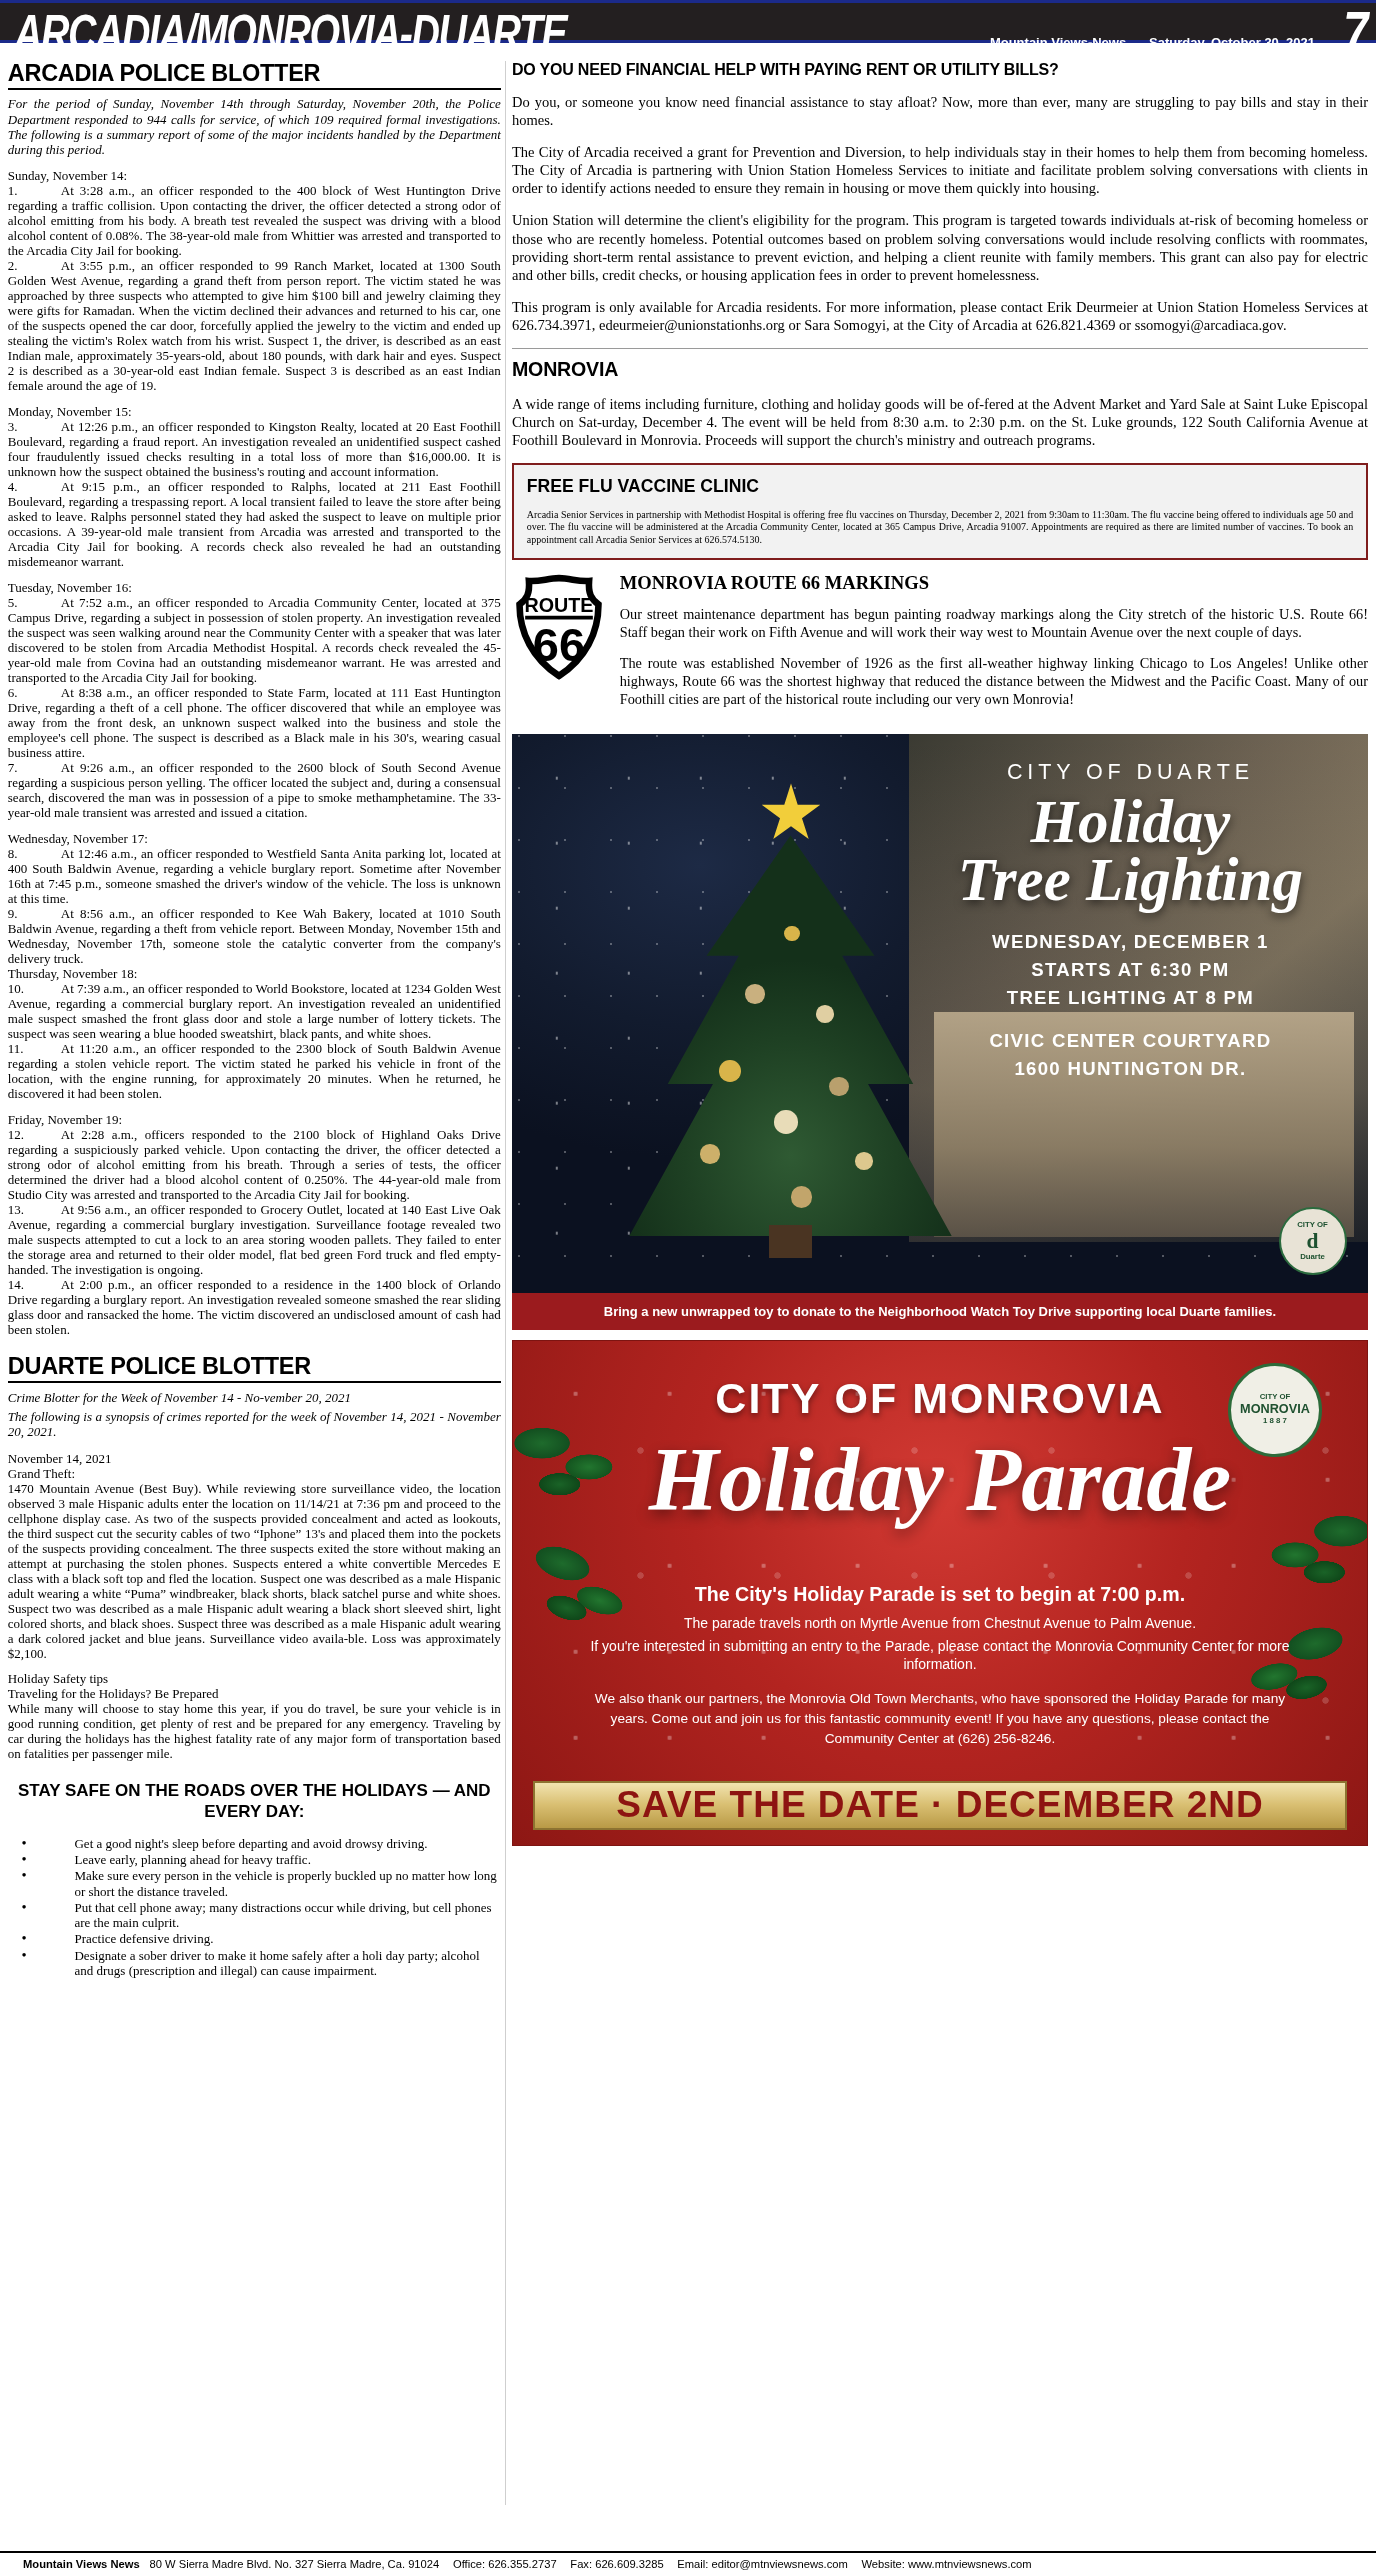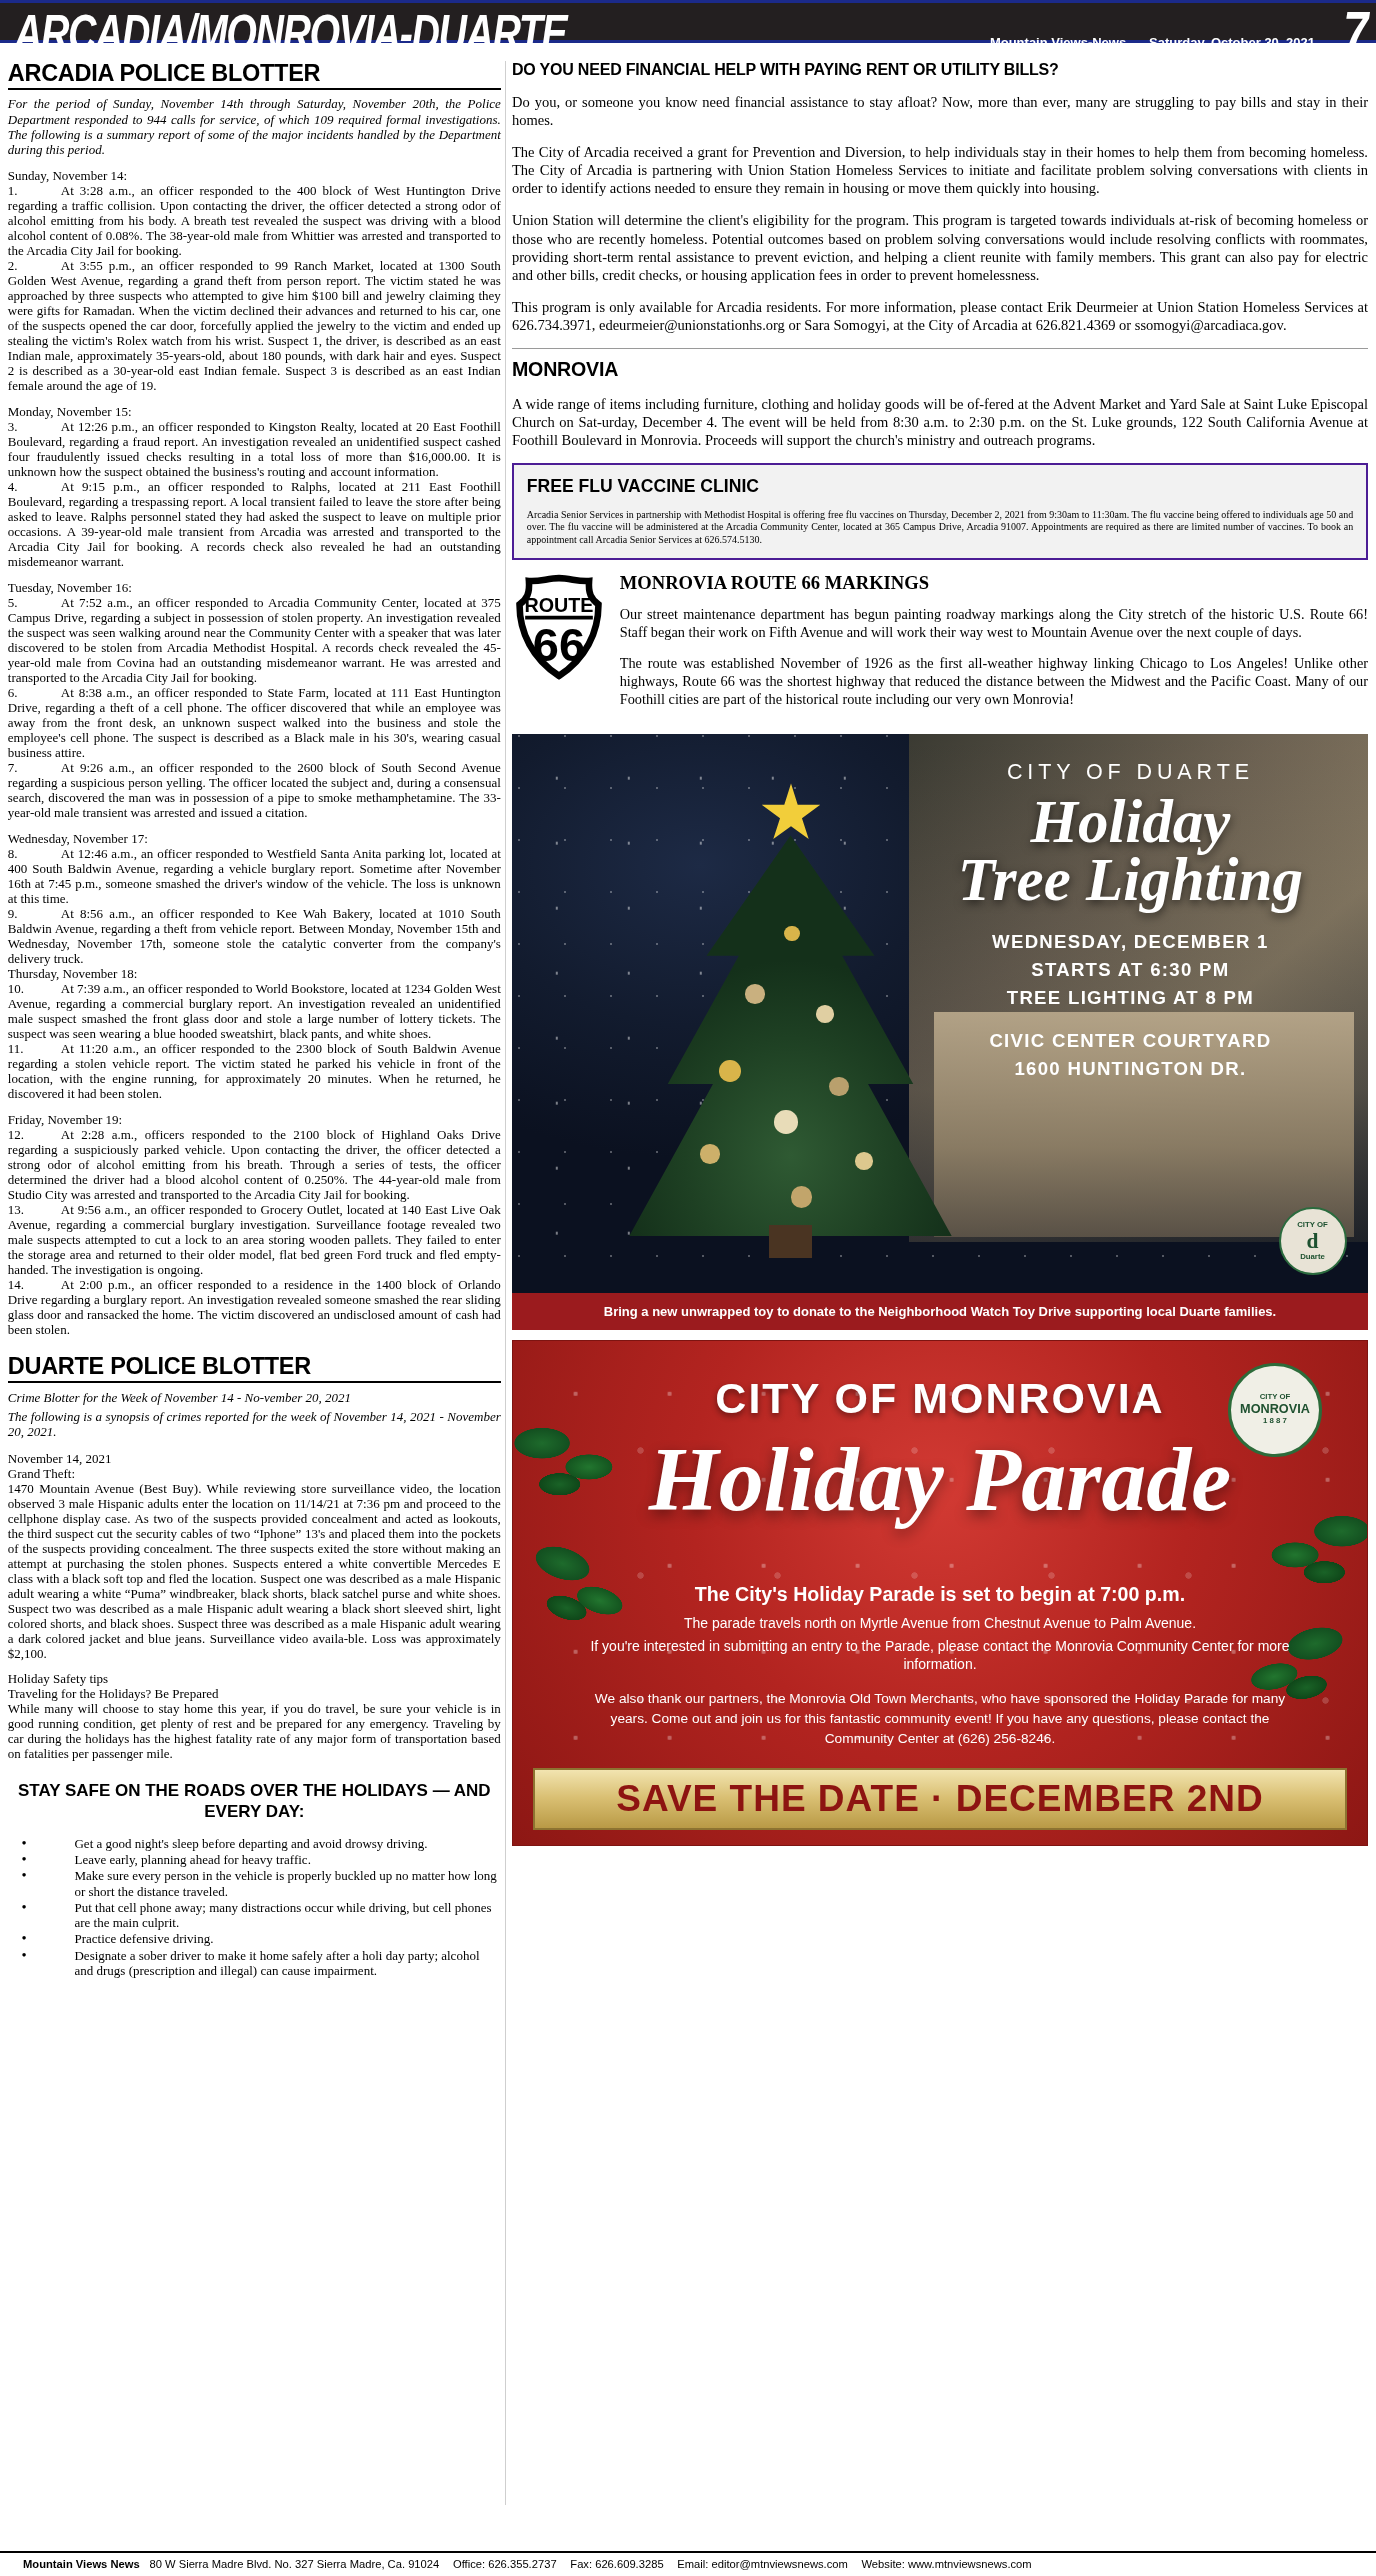--- a/index.html
+++ b/index.html
@@ -105,21 +105,21 @@
     margin:0 0 13.7px 0;
   }
   .r-ital {
     font-style:italic; font-weight:bold;
     font-size:14.5px; line-height:1.25;
     margin:0 0 13.7px 0;
   }
 
   
   .flu-box {
-    border:2px solid #4c1d95;
+    border:2px solid #7f1d1d;
     background:#f2f2f2;
     padding:10.8px 12.7px 11.7px 12.7px;
     margin:3.9px 0 11.7px 0;
   }
   .flu-title {
     font-family:"Liberation Sans", sans-serif;
     font-weight:bold; font-size:17.6px;
     margin:0 0 11.7px 0;
   }
   .flu-body { font-size:10px; line-height:1.25; text-align:justify; margin:0; }
@@ -281,21 +281,21 @@
   .monrovia-seal .nm { font-size:12.7px; }
   .ad-m-info {
     position:absolute; left:68px; right:68px; top:242px;
     text-align:center; color:#ffffff;
     font-family:"Liberation Sans", sans-serif;
   }
   .ad-m-info .lead { font-weight:bold; font-size:19.6px; margin:0 0 7.8px 0; }
   .ad-m-info .line { font-size:14px; margin:0 0 4.9px 0; line-height:1.3; }
   .ad-m-info .blk { font-size:13.7px; margin:15.6px 0 0 0; line-height:1.45; }
   .ad-m-save {
-    position:absolute; left:19.6px; right:19.6px; bottom:15.6px; height:62px;
+    position:absolute; left:19.6px; right:19.6px; bottom:15.6px; height:49px;
     background:linear-gradient(180deg,#f2e4b0 0%, #d9bf72 48%, #b99a46 100%);
     border:2px solid #8d7331;
     display:flex; align-items:center; justify-content:center;
     font-family:"Liberation Sans", sans-serif;
     font-weight:bold; font-size:37px; letter-spacing:1px;
     color:#8d1411;
   }
 
   
   .footer {

